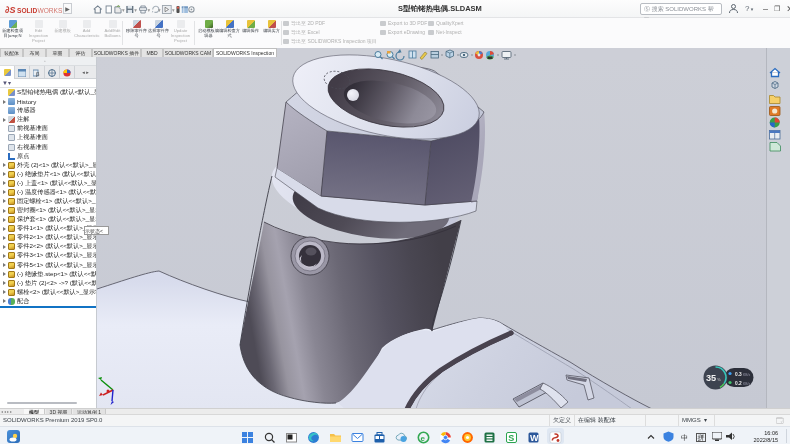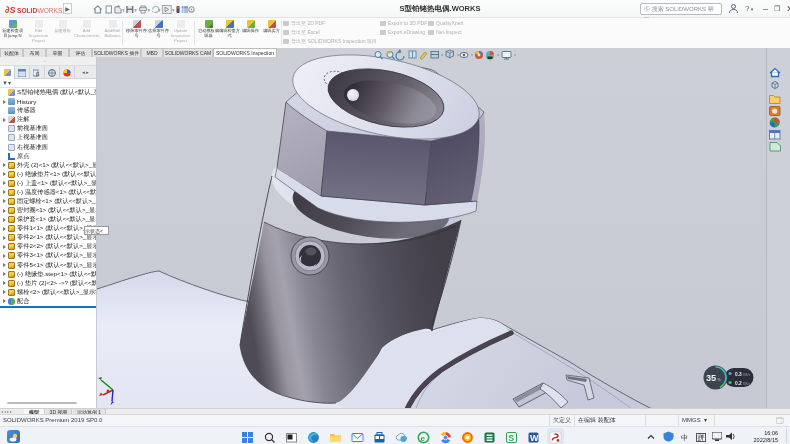--- a/index.html
+++ b/index.html
@@ -87,21 +87,21 @@
           <circle cx="97.7" cy="4" r="1.3" fill="#d43"></circle>
           <circle cx="97.7" cy="7.8" r="1.3" fill="#333"></circle>
 <rect x="102" y="2.5" width="7" height="7.5" fill="#8fb3d9"></rect>
           <rect x="102" y="2.5" width="7" height="2" fill="#5b87b5"></rect>
           <line x1="104.3" y1="2.5" x2="104.3" y2="10" stroke="#fff" stroke-width=".7"></line>
 <circle cx="113" cy="6" r="3" fill="none" stroke="#7c8791" stroke-width="1.2"></circle>
           <circle cx="113" cy="6" r="1" fill="#7c8791"></circle>
         </g>
 </svg>
 </div>
-<div id="doctitle" class="abs">S型铂铑热电偶.WORKS</div>
+<div id="doctitle" class="abs">S型铂铑热电偶.SLDASM</div>
 <div id="searchbox" class="abs">Ⓢ 搜索 SOLIDWORKS 帮助&nbsp;&nbsp;⌕▾</div>
 <svg class="abs" style="left:728px;top:3px" width="11" height="11" viewBox="0 0 11 11">
       <circle cx="5.5" cy="3.5" r="2" fill="none" stroke="#5d6670" stroke-width="1"></circle>
       <path d="M1.5,10 C1.5,7.5 3,6.5 5.5,6.5 C8,6.5 9.5,7.5 9.5,10" fill="none" stroke="#5d6670" stroke-width="1"></path>
     </svg>
 <div class="abs" style="left:745px;top:4px;font-size:8px;color:#5d6670">?<span style="font-size:5px"> ▾</span></div>
 <div id="winbtns" class="abs">
       <span>–</span>
       <span style="font-size:7px">❐</span>
       <span>✕</span>

